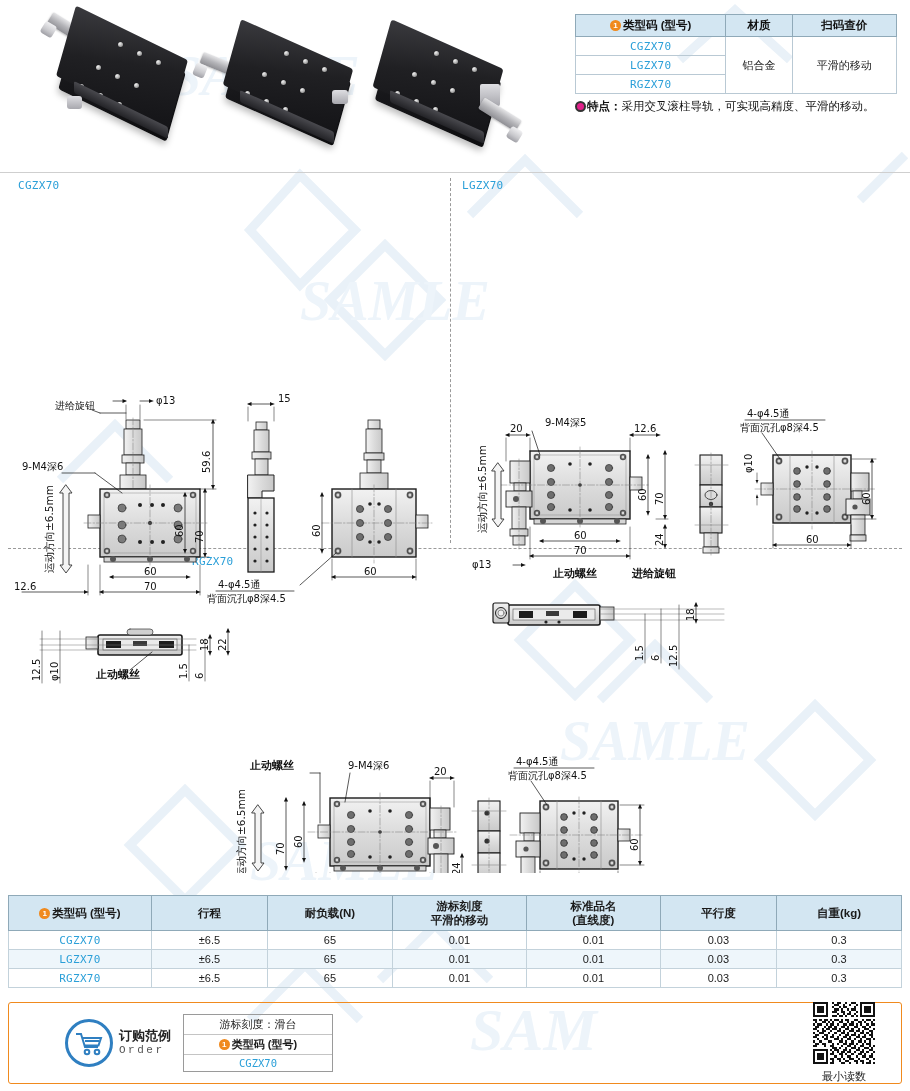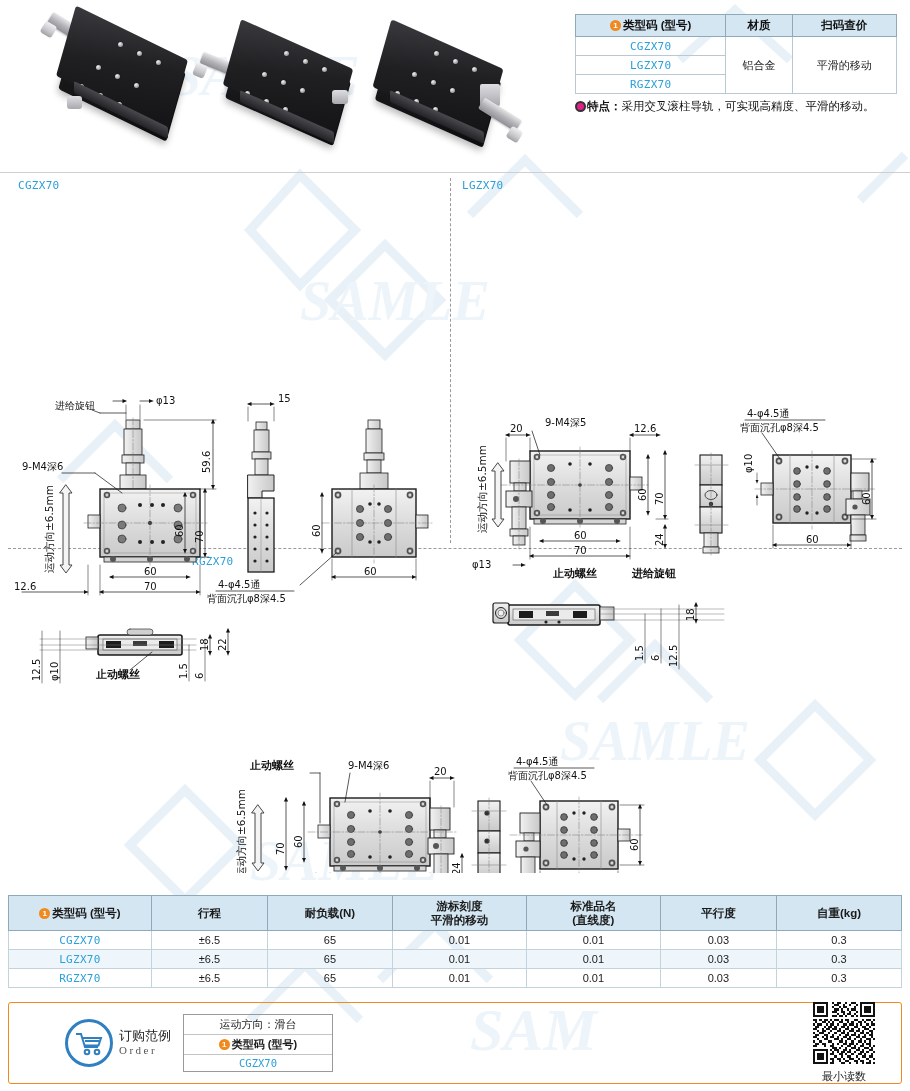--- a/index.html
+++ b/index.html
@@ -148,23 +148,23 @@
     position:absolute; left:8px; top:1002px; width:894px; height:82px;
     border:1.5px solid #f08a1e; border-radius:3px; z-index:2;
     display:flex; align-items:center;
   }
   .circ-icon {
     width:48px; height:48px; border-radius:50%;
     border:3px solid #2f7fc1; display:flex; align-items:center;
     justify-content:center; flex:none; color:#2f7fc1;
   }
   .order-txt { margin-left:6px; line-height:15px; }
-  .order-cn { font-size:13px; font-weight:normal; color:#222; }
+  .order-cn { font-size:13px; font-weight:bold; color:#222; }
   .order-en { font-size:11px; color:#555; letter-spacing:2.5px;
-              font-family:Liberation Serif, serif; }
+              font-family:Liberation Mono, monospace; }
   .order-tbl { border:1px solid #9a9a9a; width:150px; margin-left:12px; font-size:11px; }
   .order-tbl div { padding:2px 4px; text-align:center; border-bottom:1px solid #c4c4c4; }
   .order-tbl div:last-child { border-bottom:none; }
   .order-code { color:#2a9fd8; font-family:"DejaVu Sans Mono","Liberation Mono",monospace;
                 font-size:10.5px; }
   .deliv-box {
     margin-left:10px; border:1.5px solid #2f7fc1; border-radius:7px;
     padding:3px 10px; display:flex; align-items:center; gap:7px;
     background:#fff;
   }
@@ -991,21 +991,21 @@
         <line x1="11" y1="11" x2="25" y2="11"></line>
         <circle cx="13" cy="22" r="2.3"></circle>
         <circle cx="23" cy="22" r="2.3"></circle>
       </svg>
     </div>
     <div class="order-txt">
       <div class="order-cn">订购范例</div>
       <div class="order-en">Order</div>
     </div>
     <div class="order-tbl">
-      <div>运动方向：滑台</div>
+      <div>游标刻度：滑台</div>
       <div>
         <span class="badge-num">1</span><b>类型码 (型号)</b>
       </div>
       <div class="order-code">CGZX70</div>
     </div>
   </div>
 
 
   <div class="qr-wrap">
     <svg class="qr" viewBox="0 0 29 29" shape-rendering="crispEdges">

